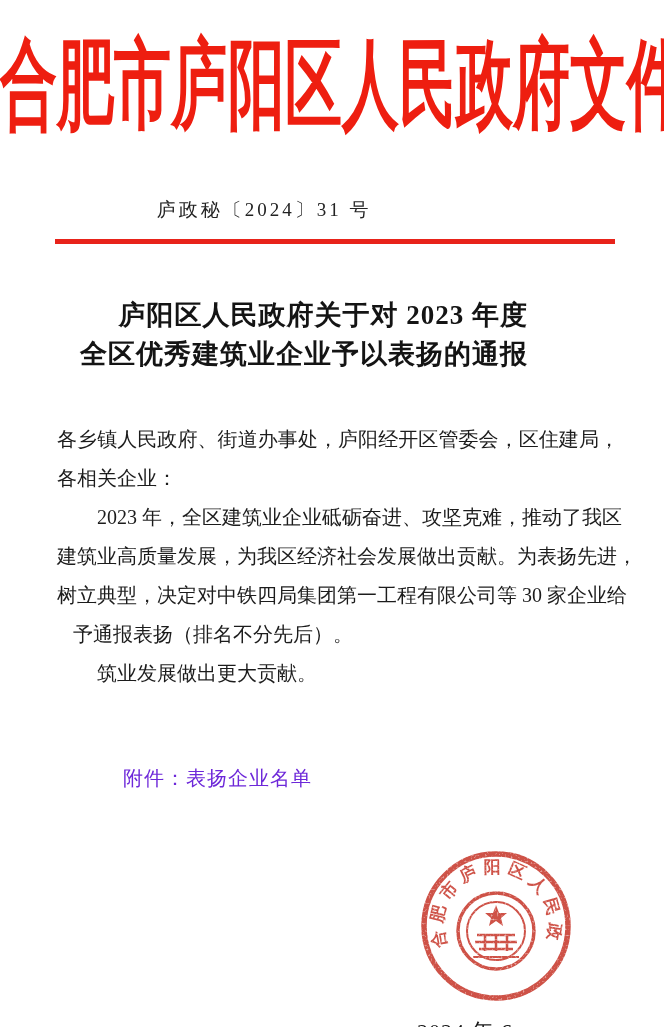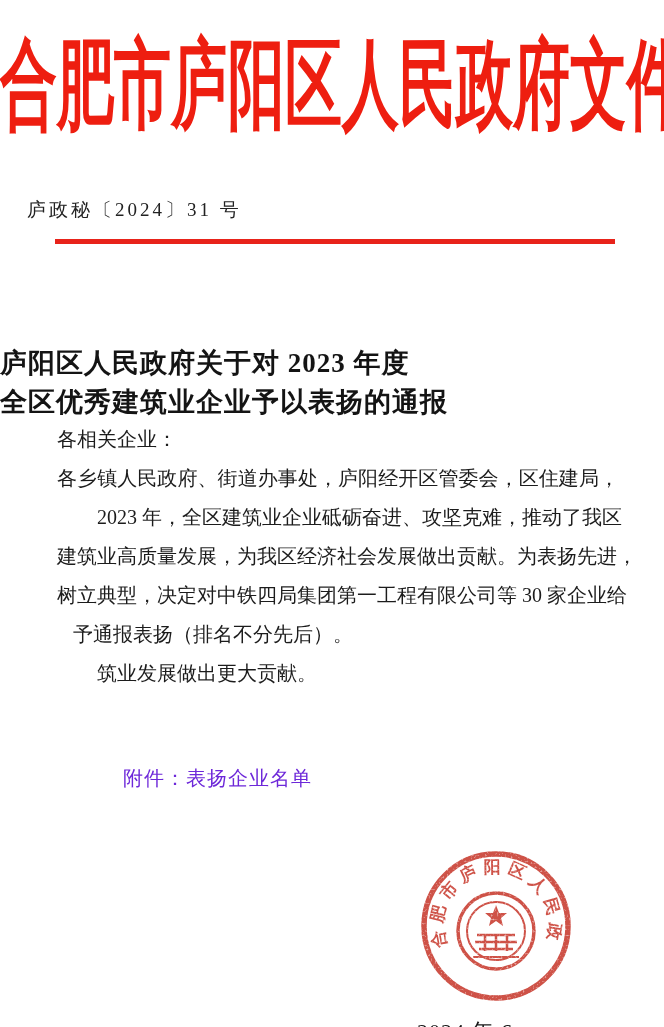--- a/index.html
+++ b/index.html
@@ -19,38 +19,36 @@
     text-align: center;
     font-size: 57px; font-weight: 700;
     color: var(--header_red, #ee1e10);
     letter-spacing: 0px;
     transform: scaleY(1.72);
     transform-origin: 50% 0;
     white-space: nowrap;
   }
   .doc-number {
     position: absolute; left: 0; right: 0; top: 197px;
-    text-align: left;
+    text-align: center;
     font-size: 19px; color: #222222;
     letter-spacing: 3px;
-    margin-left: 27px;
   }
   .red-rule {
     position: absolute; left: 55px; top: 239px;
     width: 560px; height: 5px;
     background: var(--rule_red, #e8231a);
   }
   .doc-title {
     position: absolute; left: 0; right: 0; top: 296px;
-    text-align: left;
+    text-align: right;
     font-size: 27px; font-weight: 700;
     line-height: 39px;
     color: #141414;
     letter-spacing: 1px;
-    margin-top: 48px;
   }
   .body-lines {
     position: absolute; left: 57px; top: 420px;
     width: 562px;
     font-size: 20px; line-height: 39px;
     color: #1c1c1c;
   }
   .body-line {
     text-align: justify;
     text-align-last: justify;
@@ -94,22 +92,22 @@
 
   <div class="red-rule"></div>
 
   <div class="doc-title">
     <div>庐阳区人民政府关于对 2023 年度</div>
     <div>全区优秀建筑业企业予以表扬的通报</div>
   </div>
 
   <div class="body-lines">
 
-  <div class="body-line nofill" style="padding-left: 0px;">各相关企业：</div>
-      <div class="body-line" style="padding-left: 0px;">各乡镇人民政府、街道办事处，庐阳经开区管委会，区住建局，</div>
+  <div class="body-line" style="padding-left: 0px;">各乡镇人民政府、街道办事处，庐阳经开区管委会，区住建局，</div>
+      <div class="body-line nofill" style="padding-left: 0px;">各相关企业：</div>
       <div class="body-line" style="padding-left: 40px;">2023 年，全区建筑业企业砥砺奋进、攻坚克难，推动了我区</div>
       <div class="body-line" style="padding-left: 0px;">建筑业高质量发展，为我区经济社会发展做出贡献。为表扬先进，</div>
       <div class="body-line" style="padding-left: 0px;">树立典型，决定对中铁四局集团第一工程有限公司等 30 家企业给</div>
       <div class="body-line nofill" style="padding-left: 0px; margin-left: 16px;">予通报表扬（排名不分先后）。</div>
       <div class="body-line nofill" style="padding-left: 40px;">筑业发展做出更大贡献。</div>
     </div>
 
   <div class="attachment-line">附件：表扬企业名单</div>
 
   <svg class="seal" viewBox="0 0 170 170" aria-hidden="true">

